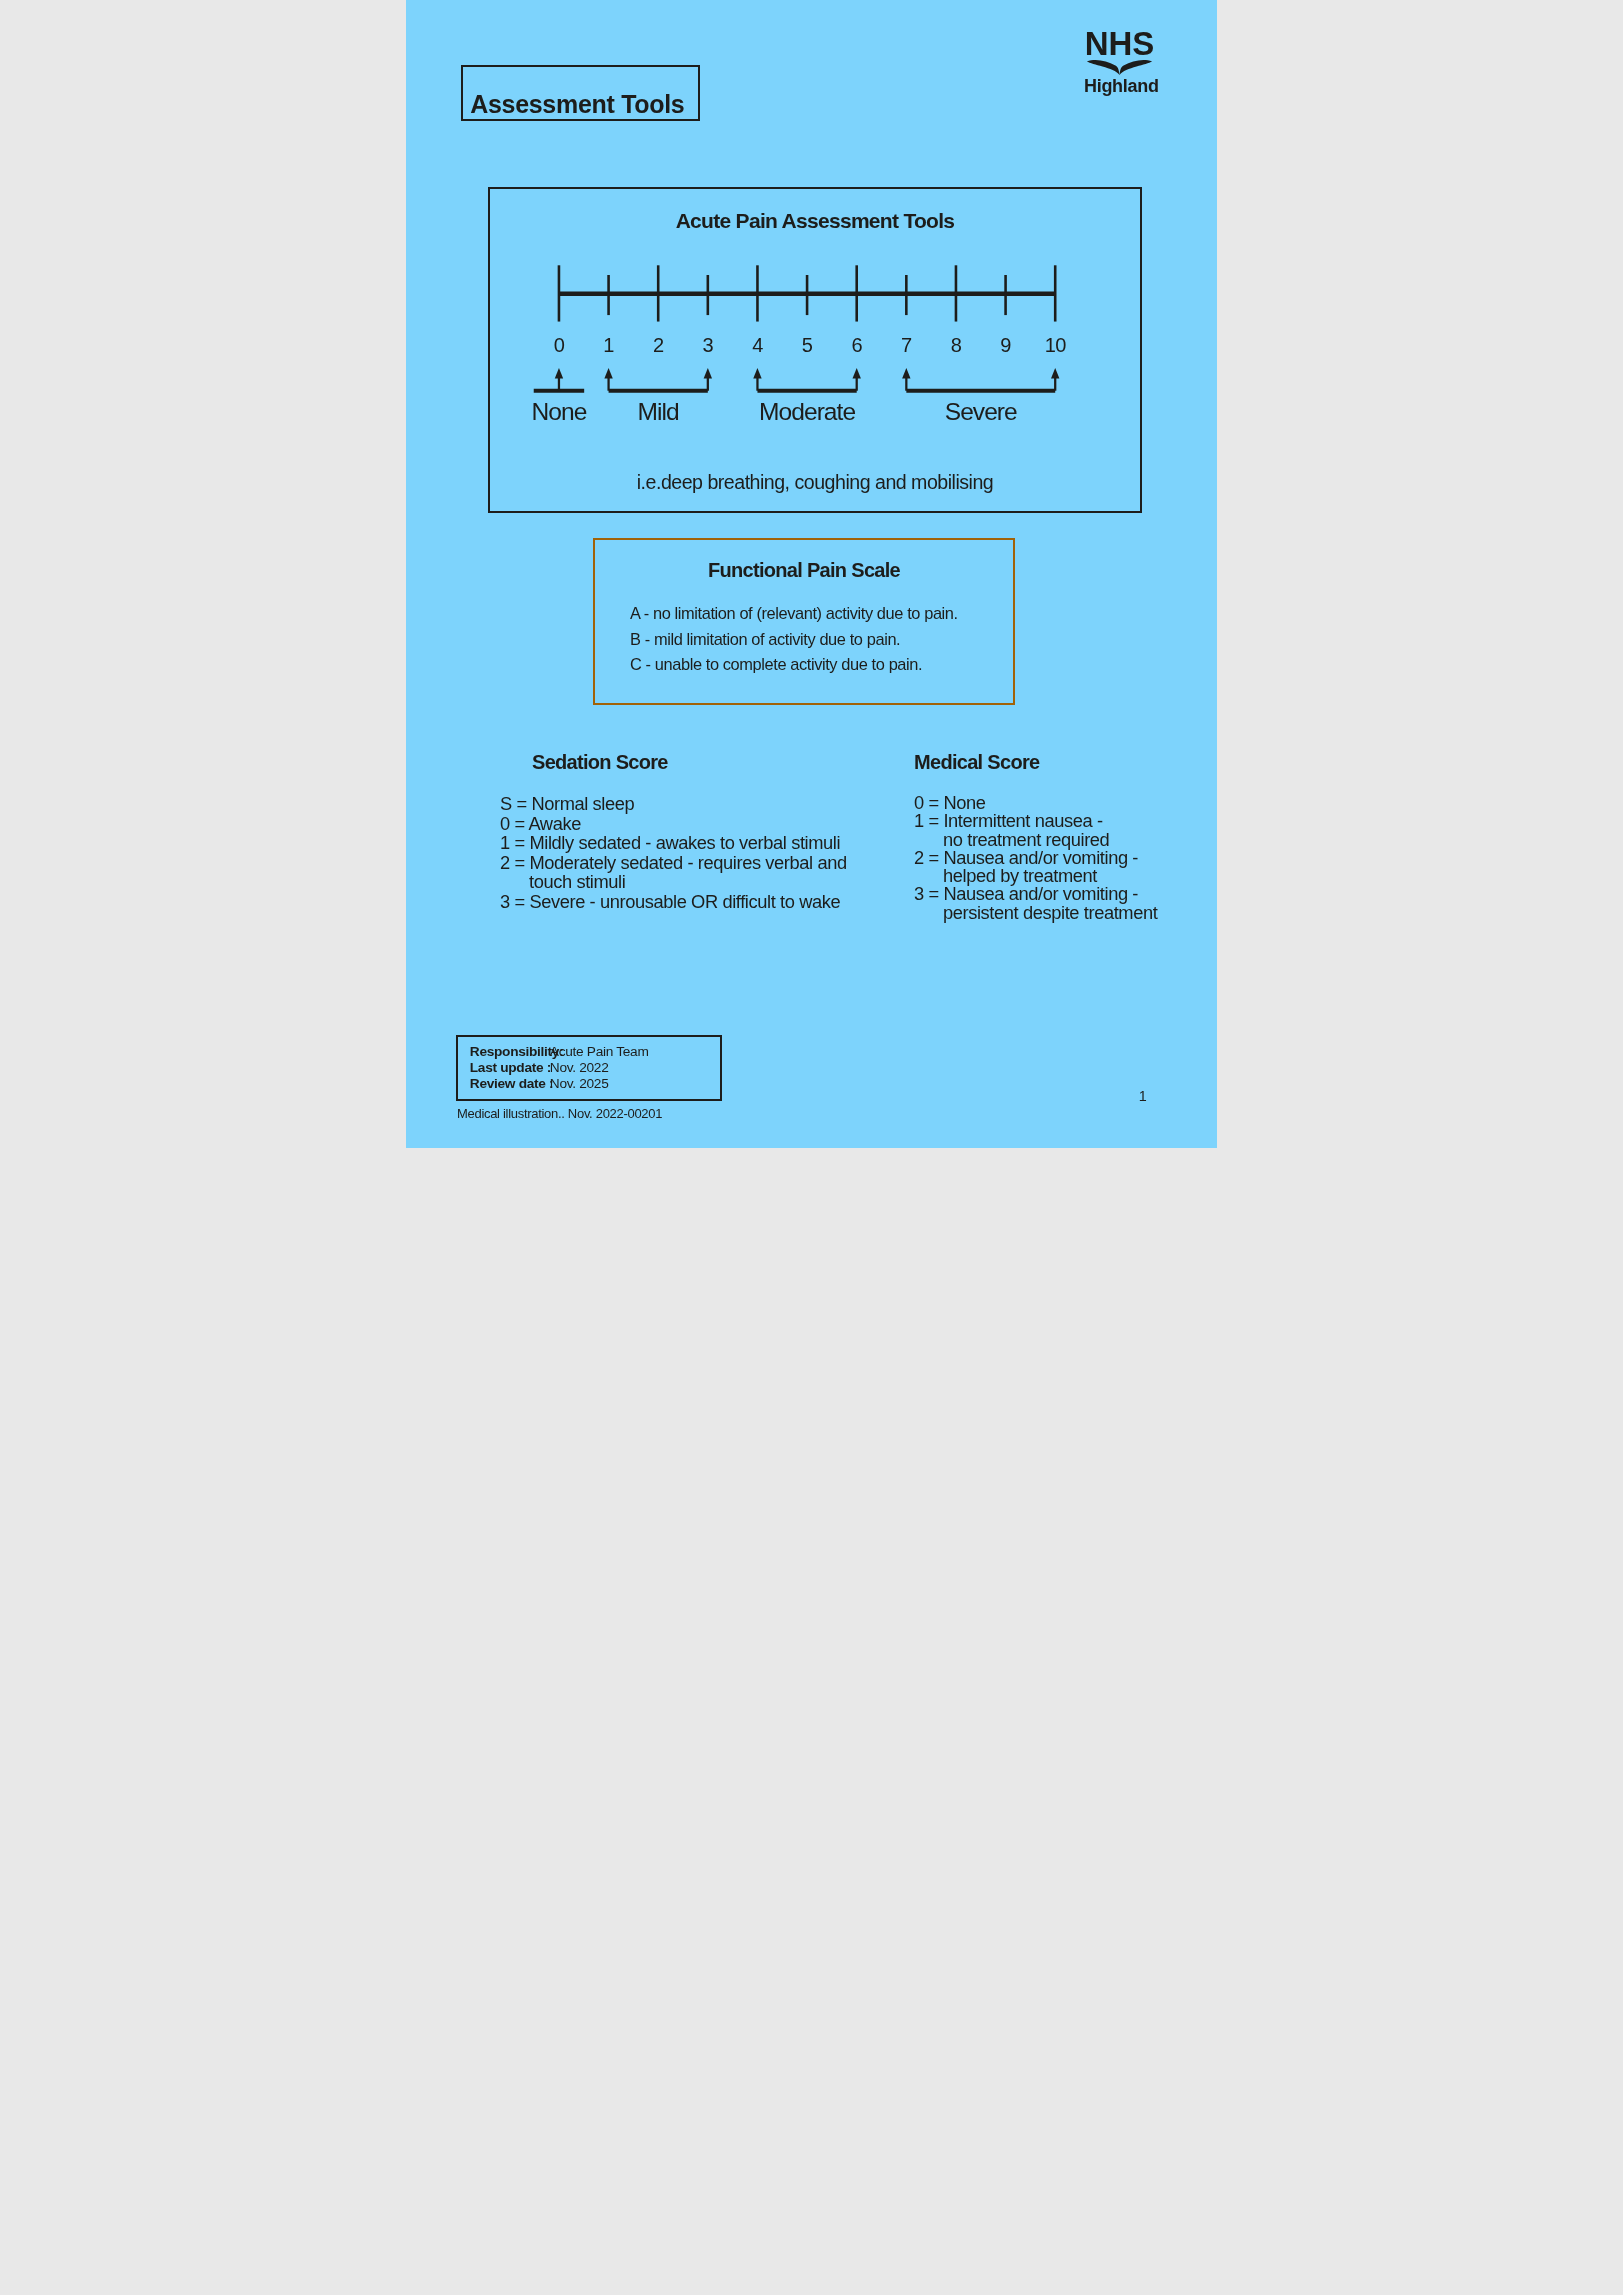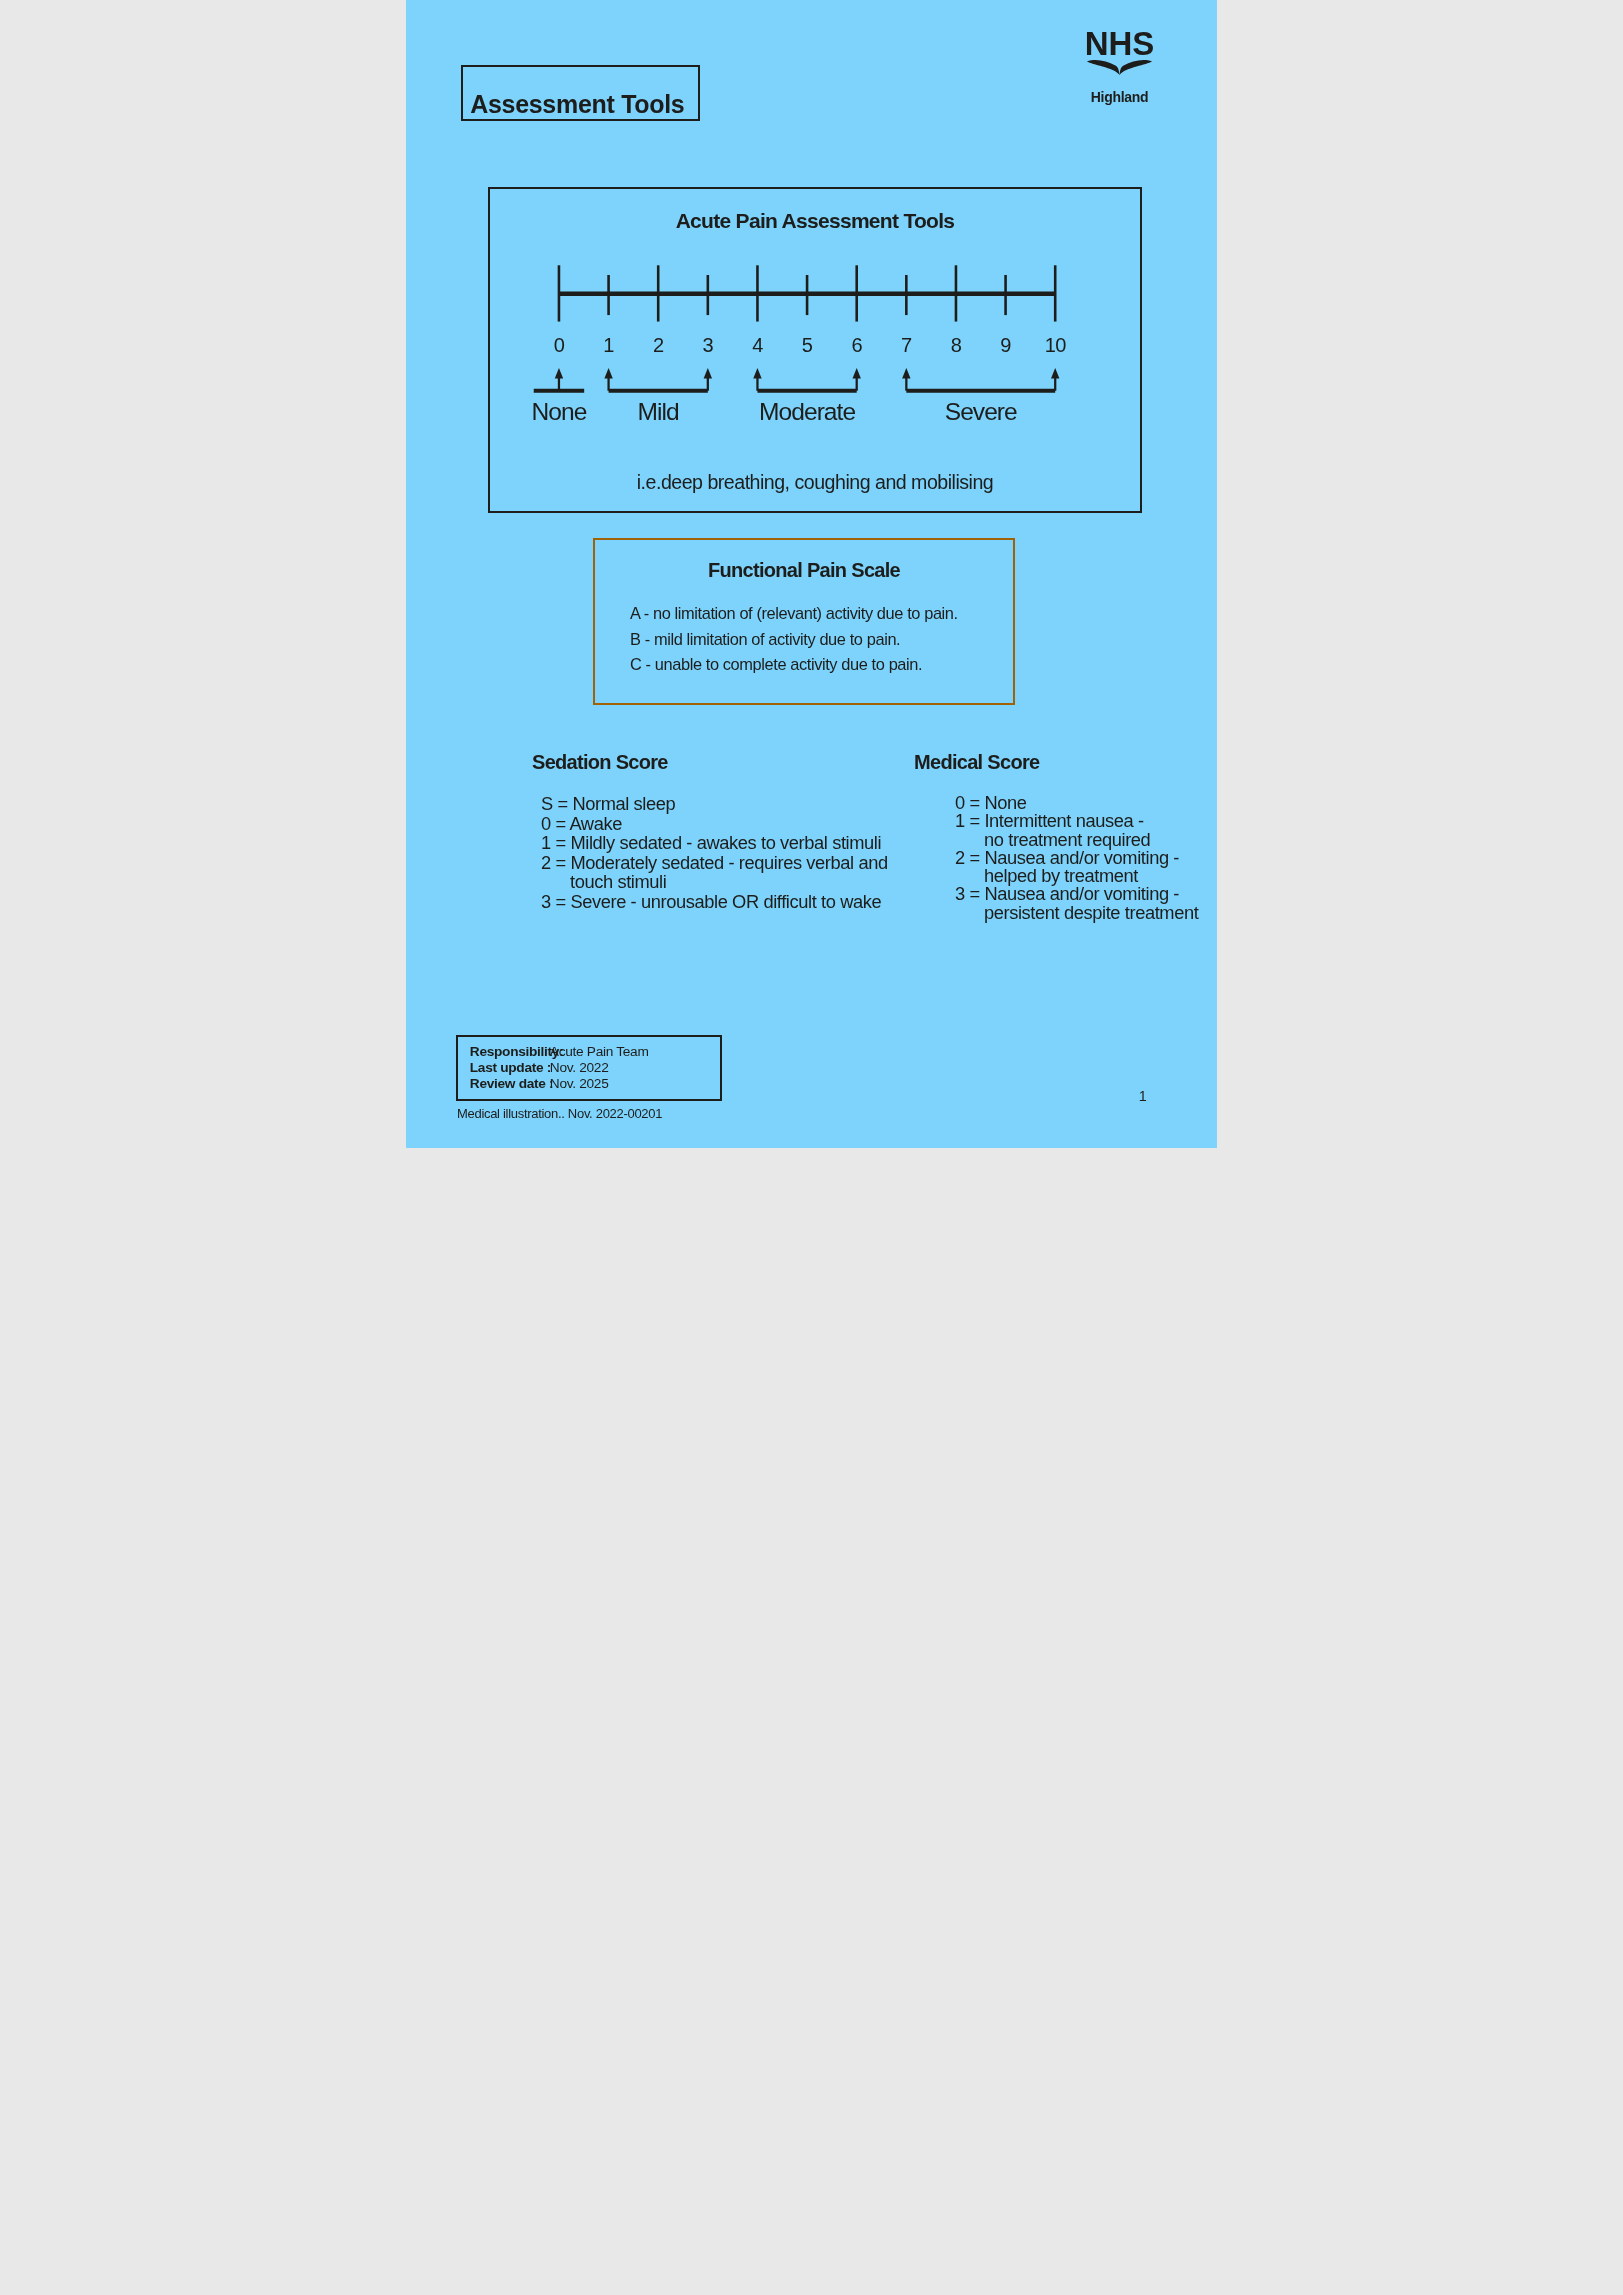--- a/index.html
+++ b/index.html
@@ -9,21 +9,21 @@
     margin:0 auto;
     background:#7dd3fc;
     font-family:"Liberation Sans", sans-serif;
     color:#1d1d1b;
     overflow:hidden;
   }
   
   .logo{position:absolute;left:678px;top:31px;width:71px;text-align:center;}
   .logo .nhs{font-size:33px;font-weight:bold;line-height:26px;letter-spacing:0px;}
   .logo .swoosh{display:block;width:69px;height:17.7px;margin:1.3px auto 0 auto;}
-  .logo .region{font-size:14px;font-weight:bold;line-height:14.4px;margin-top:14px;letter-spacing:-0.3px;}
+  .logo .region{font-size:18px;font-weight:bold;line-height:14.4px;margin-top:3px;letter-spacing:-0.3px;}
   
   .title-box{
     position:absolute;left:55px;top:65px;width:239px;height:56px;
     border:2px solid #1d1d1b;box-sizing:border-box;
     display:flex;align-items:flex-end;
   }
   .title-box .txt{font-size:25px;font-weight:bold;letter-spacing:-0.3px;padding-left:7.2px;white-space:nowrap;}
   
   .pain-box{
     position:absolute;left:82px;top:187px;width:654px;height:326px;
@@ -43,21 +43,21 @@
   }
   .func-title{position:absolute;left:0;top:19px;width:100%;text-align:center;
     font-size:20px;font-weight:bold;letter-spacing:-0.7px;white-space:nowrap;}
   .func-lines{position:absolute;left:35px;top:65px;}
   .fp-line{font-size:16.4px;letter-spacing:-0.4px;line-height:16.4px;margin-bottom:9.2px;white-space:nowrap;}
   
   .score-header{position:absolute;top:751px;font-size:20px;font-weight:bold;
     letter-spacing:-0.7px;white-space:nowrap;}
   .score-header.sed{left:94px;margin-left:32px;}
   .score-header.nau{left:508px;}
-  .score-lines{position:absolute;margin-left:41px;}
+  .score-lines{position:absolute;}
   .score-lines.sed{left:94px;top:794px;}
   .score-lines.nau{left:508px;top:794px;}
   .score-line{font-size:18.3px;letter-spacing:-0.4px;white-space:nowrap;}
   .score-lines.sed .score-line{line-height:19.6px;}
   .score-lines.nau .score-line{line-height:18.3px;}
   .score-line.indent{padding-left:29px;}
   
   .footer-box{
     position:absolute;left:50px;top:1035px;width:266px;height:66px;
     border:2px solid #1d1d1b;box-sizing:border-box;

